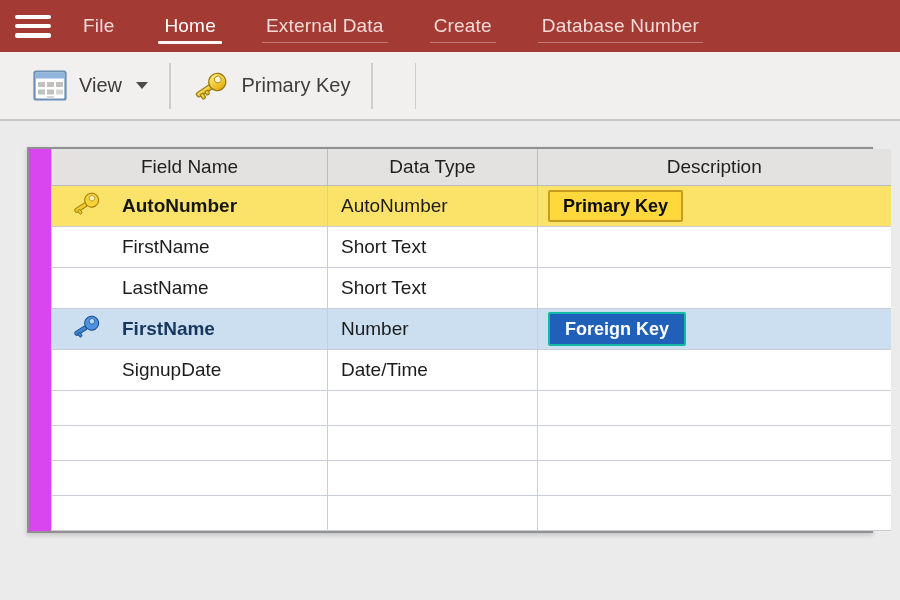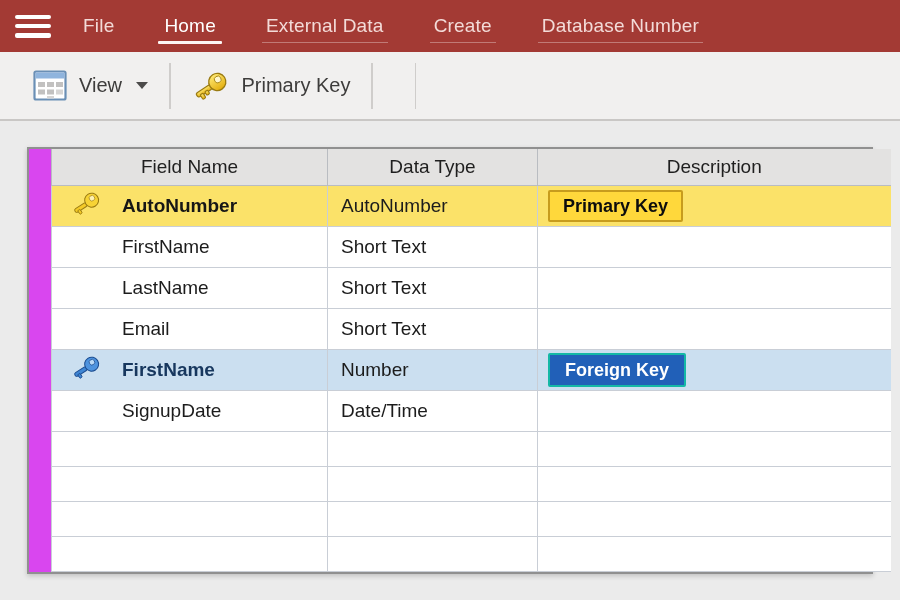--- a/index.html
+++ b/index.html
@@ -183,33 +183,20 @@
       
       <span>LastName</span>
     </td>
     <td class="cell-type">
       <span>Short Text</span>
     </td>
     <td class="cell-desc">
       
     </td>
   </tr>
-        <tr class="row--plain">
-    <td class="cell-field">
-      
-      
-      <span>Email</span>
-    </td>
-    <td class="cell-type">
-      <span>Short Text</span>
-    </td>
-    <td class="cell-desc">
-      
-    </td>
-  </tr>
         <tr class="row--foreign">
     <td class="cell-field">
       
       <span class="key-ico">
         <svg width="33" height="26" viewBox="0 0 38 32">
           <g transform="rotate(-33 19 16)">
             <rect x="2" y="14" width="17" height="5" rx="2.2" fill="#3f86d4" stroke="#1b4c90" stroke-width="1.2"></rect>
             <rect x="5" y="17.5" width="3.4" height="5.5" rx="1.2" fill="#3f86d4" stroke="#1b4c90" stroke-width="1.1"></rect>
             <circle cx="26.5" cy="16" r="8.6" fill="#4e93de" stroke="#1b4c90" stroke-width="1.3"></circle>
             <circle cx="28.2" cy="14.2" r="3.4" fill="#b9d9f6" stroke="#1b4c90" stroke-width="0.9"></circle>

